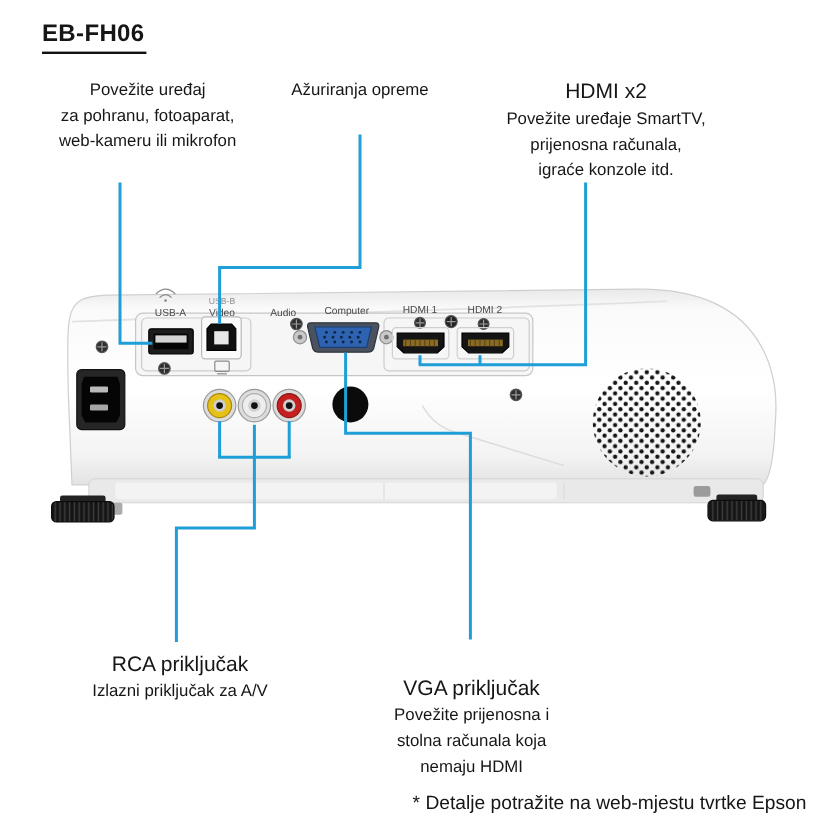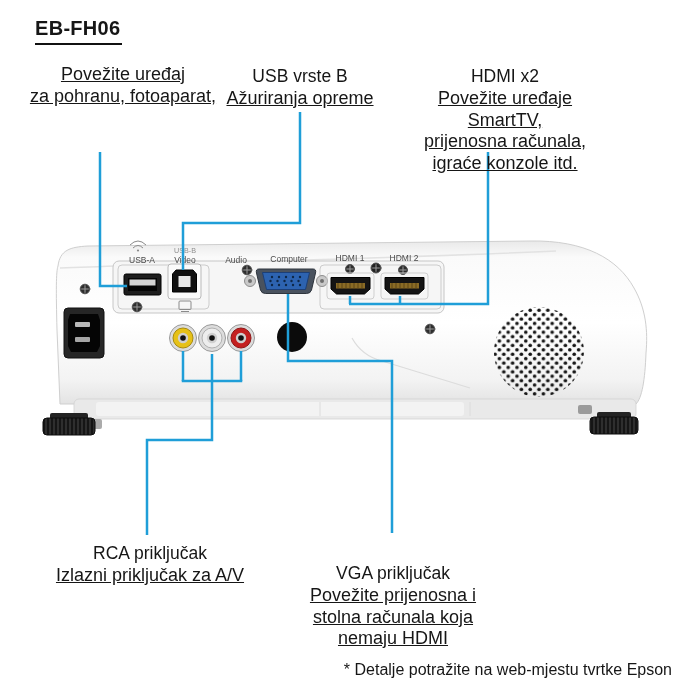--- a/index.html
+++ b/index.html
@@ -3,21 +3,21 @@
 <meta charset="utf-8">
 <style>
   html,body{margin:0;padding:0;background:#ffffff;}
   #stage{position:relative;width:700px;height:700px;background:#ffffff;overflow:hidden;
          font-family:"Liberation Sans",sans-serif;color:#161616;}
   #scene{position:absolute;left:0;top:0;}
   .page-title{position:absolute;left:35px;top:17px;font-size:20px;font-weight:bold;
               letter-spacing:.3px;border-bottom:2.5px solid #111;padding:0 2px 3px 0;}
   .label-block{position:absolute;text-align:center;}
   .lb-title{font-size:17.5px;line-height:24px;}
-  .lb-line{font-size:18px;line-height:21.5px;text-decoration:underline;}
+  .lb-line{font-size:14px;line-height:21.5px;}
   .footnote{position:absolute;right:28px;top:661px;font-size:16px;}
 </style>
 </head>
 <body>
 
 <div id="stage">
 
   <svg id="scene" width="700" height="700" viewBox="0 0 700 700">
     <defs>
       <linearGradient id="bodyGrad" x1="0" y1="0" x2="0" y2="1">
@@ -206,24 +206,24 @@
       <line x1="181.75" y1="381" x2="242.25" y2="381" stroke="#1f9ed8"></line>
       <polyline points="212,381 212,440 147,440 147,535" stroke="#1f9ed8"></polyline>
     </g>
   </svg>
 
   <div class="page-title">EB-FH06</div>
 
   <div class="label-block" style="left:28px;top:64px;width:190px">
     <div class="lb-line">Povežite uređaj</div>
     <div class="lb-line">za pohranu, fotoaparat,</div>
+    <div class="lb-line">web-kameru ili mikrofon</div>
   </div>
 
   <div class="label-block" style="left:210px;top:64px;width:180px">
-    <div class="lb-title">USB vrste B</div>
     <div class="lb-line">Ažuriranja opreme</div>
   </div>
 
   <div class="label-block" style="left:400px;top:64px;width:210px">
     <div class="lb-title">HDMI x2</div>
     <div class="lb-line">Povežite uređaje SmartTV,</div>
     <div class="lb-line">prijenosna računala,</div>
     <div class="lb-line">igraće konzole itd.</div>
   </div>
 

